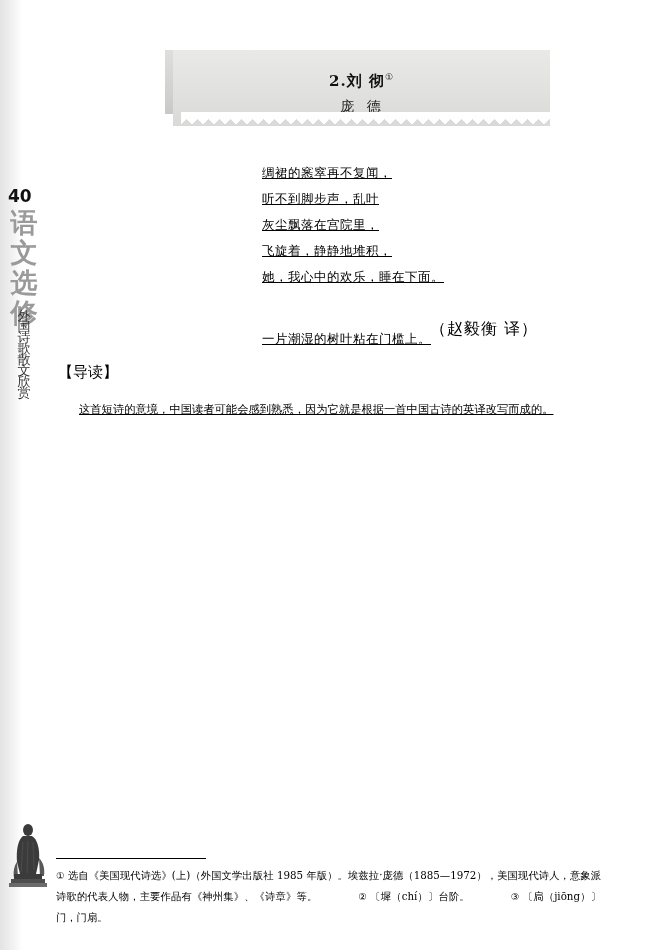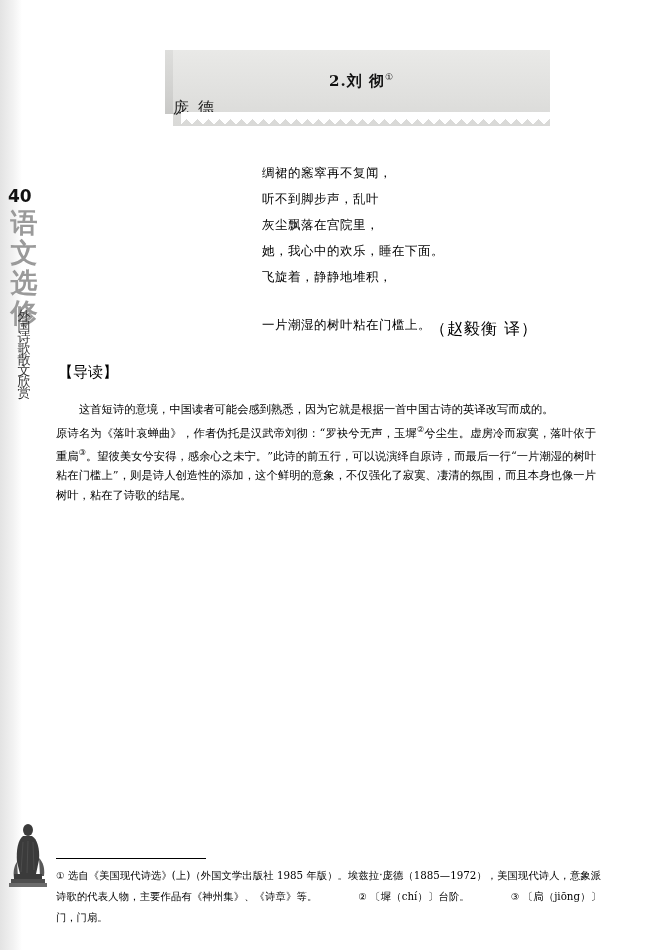--- a/index.html
+++ b/index.html
@@ -107,24 +107,25 @@
   .banner-title .sup {
     font-size: 9px;
     vertical-align: super;
     font-weight: normal;
   }
   .banner-author {
     position: absolute;
     top: 48px;
     left: 0;
     width: 100%;
-    text-align: left;
-    font-size: 16px;
+    text-align: center;
+    font-size: 14px;
     color: #222;
     letter-spacing: 2px;
+    font-family: Liberation Mono, monospace;
   }
   
   .zigzag {
     position: absolute;
     left: 8px;
     right: 0;
     bottom: 0;
     height: 14px;
     background:
       linear-gradient(45deg, transparent 50%, #ffffff 51%) ,
@@ -145,23 +146,24 @@
 
   
   .poem {
     position: absolute;
     left: 262px;
     top: 160px;
     font-size: 12.5px;
     line-height: 26px;
     color: #000;
     letter-spacing: 0.5px;
+    text-decoration: underline;
   }
   .poem .stanza2 {
-    margin-top: 22px;
+    margin-top: 36px;
   }
   .translator {
     position: absolute;
     left: 430px;
     top: 319px;
     font-size: 16px;
     letter-spacing: 1px;
     color: #000;
   }
 
@@ -183,20 +185,21 @@
     font-size: 11.3px;
     line-height: 19.5px;
     color: #000;
     text-align: justify;
   }
   .guide-body p {
     margin: 0;
   }
   .guide-body p.first {
     text-indent: 23px;
+    text-decoration: underline;
   }
   .sup {
     font-size: 8px;
     vertical-align: super;
   }
 
   
   .footnote-rule {
     position: absolute;
     left: 56px;
@@ -258,31 +261,30 @@
     </div>
     <div class="banner-author">庞 德</div>
     <div class="zigzag"></div>
   </div>
 </div>
 
 <div class="poem">
   <div>绸裙的窸窣再不复闻，</div>
   <div>听不到脚步声，乱叶</div>
   <div>灰尘飘落在宫院里，</div>
+  <div>飞旋着，静静地堆积，</div>
   <div>她，我心中的欢乐，睡在下面。</div>
-  <div>飞旋着，静静地堆积，</div>
   <div class="stanza2">一片潮湿的树叶粘在门槛上。</div>
 </div>
 
 <div class="translator">（赵毅衡 译）</div>
 
 <div class="guide-label">【导读】</div>
 <div class="guide-body">
   <p class="first">这首短诗的意境，中国读者可能会感到熟悉，因为它就是根据一首中国古诗的英译改写而成的。</p>
-  <p><span>原诗名为《落叶哀蝉曲》，作者伪托是汉武帝刘彻：“罗袂兮无声，玉墀</span><span class="sup">②</span><span>兮尘生。虚房冷而寂寞，落叶依于重扃</span><span class="sup">③</span><span>。望彼美女兮安得，感余心之未宁。”此诗的前五行，可以说演绎自原诗，而最后一行“一片潮湿的树叶粘在门槛上”，则是诗人创造性的添加，这个鲜明的意象，不仅强化了寂寞、凄清的氛围，而且本身也像一片树叶，粘在了诗歌的结尾。</span></p>
 </div>
 
 <svg class="statue" viewBox="0 0 48 66" xmlns="http://www.w3.org/2000/svg">
   <g fill="#3b3b3b">
     <ellipse cx="22" cy="8" rx="5" ry="6"></ellipse>
     <path d="M17 14 C12 18 10 28 11 40 L14 52 L30 52 L33 38 C34 26 31 17 26 14 Z"></path>
     <path d="M11 40 C8 44 7 50 8 56 L12 56 Z" opacity="0.85"></path>
     <path d="M33 36 C37 40 39 46 38 54 L34 54 Z" opacity="0.85"></path>
     <rect x="8" y="52" width="28" height="5"></rect>
     <rect x="5" y="57" width="34" height="4" opacity="0.9"></rect>

